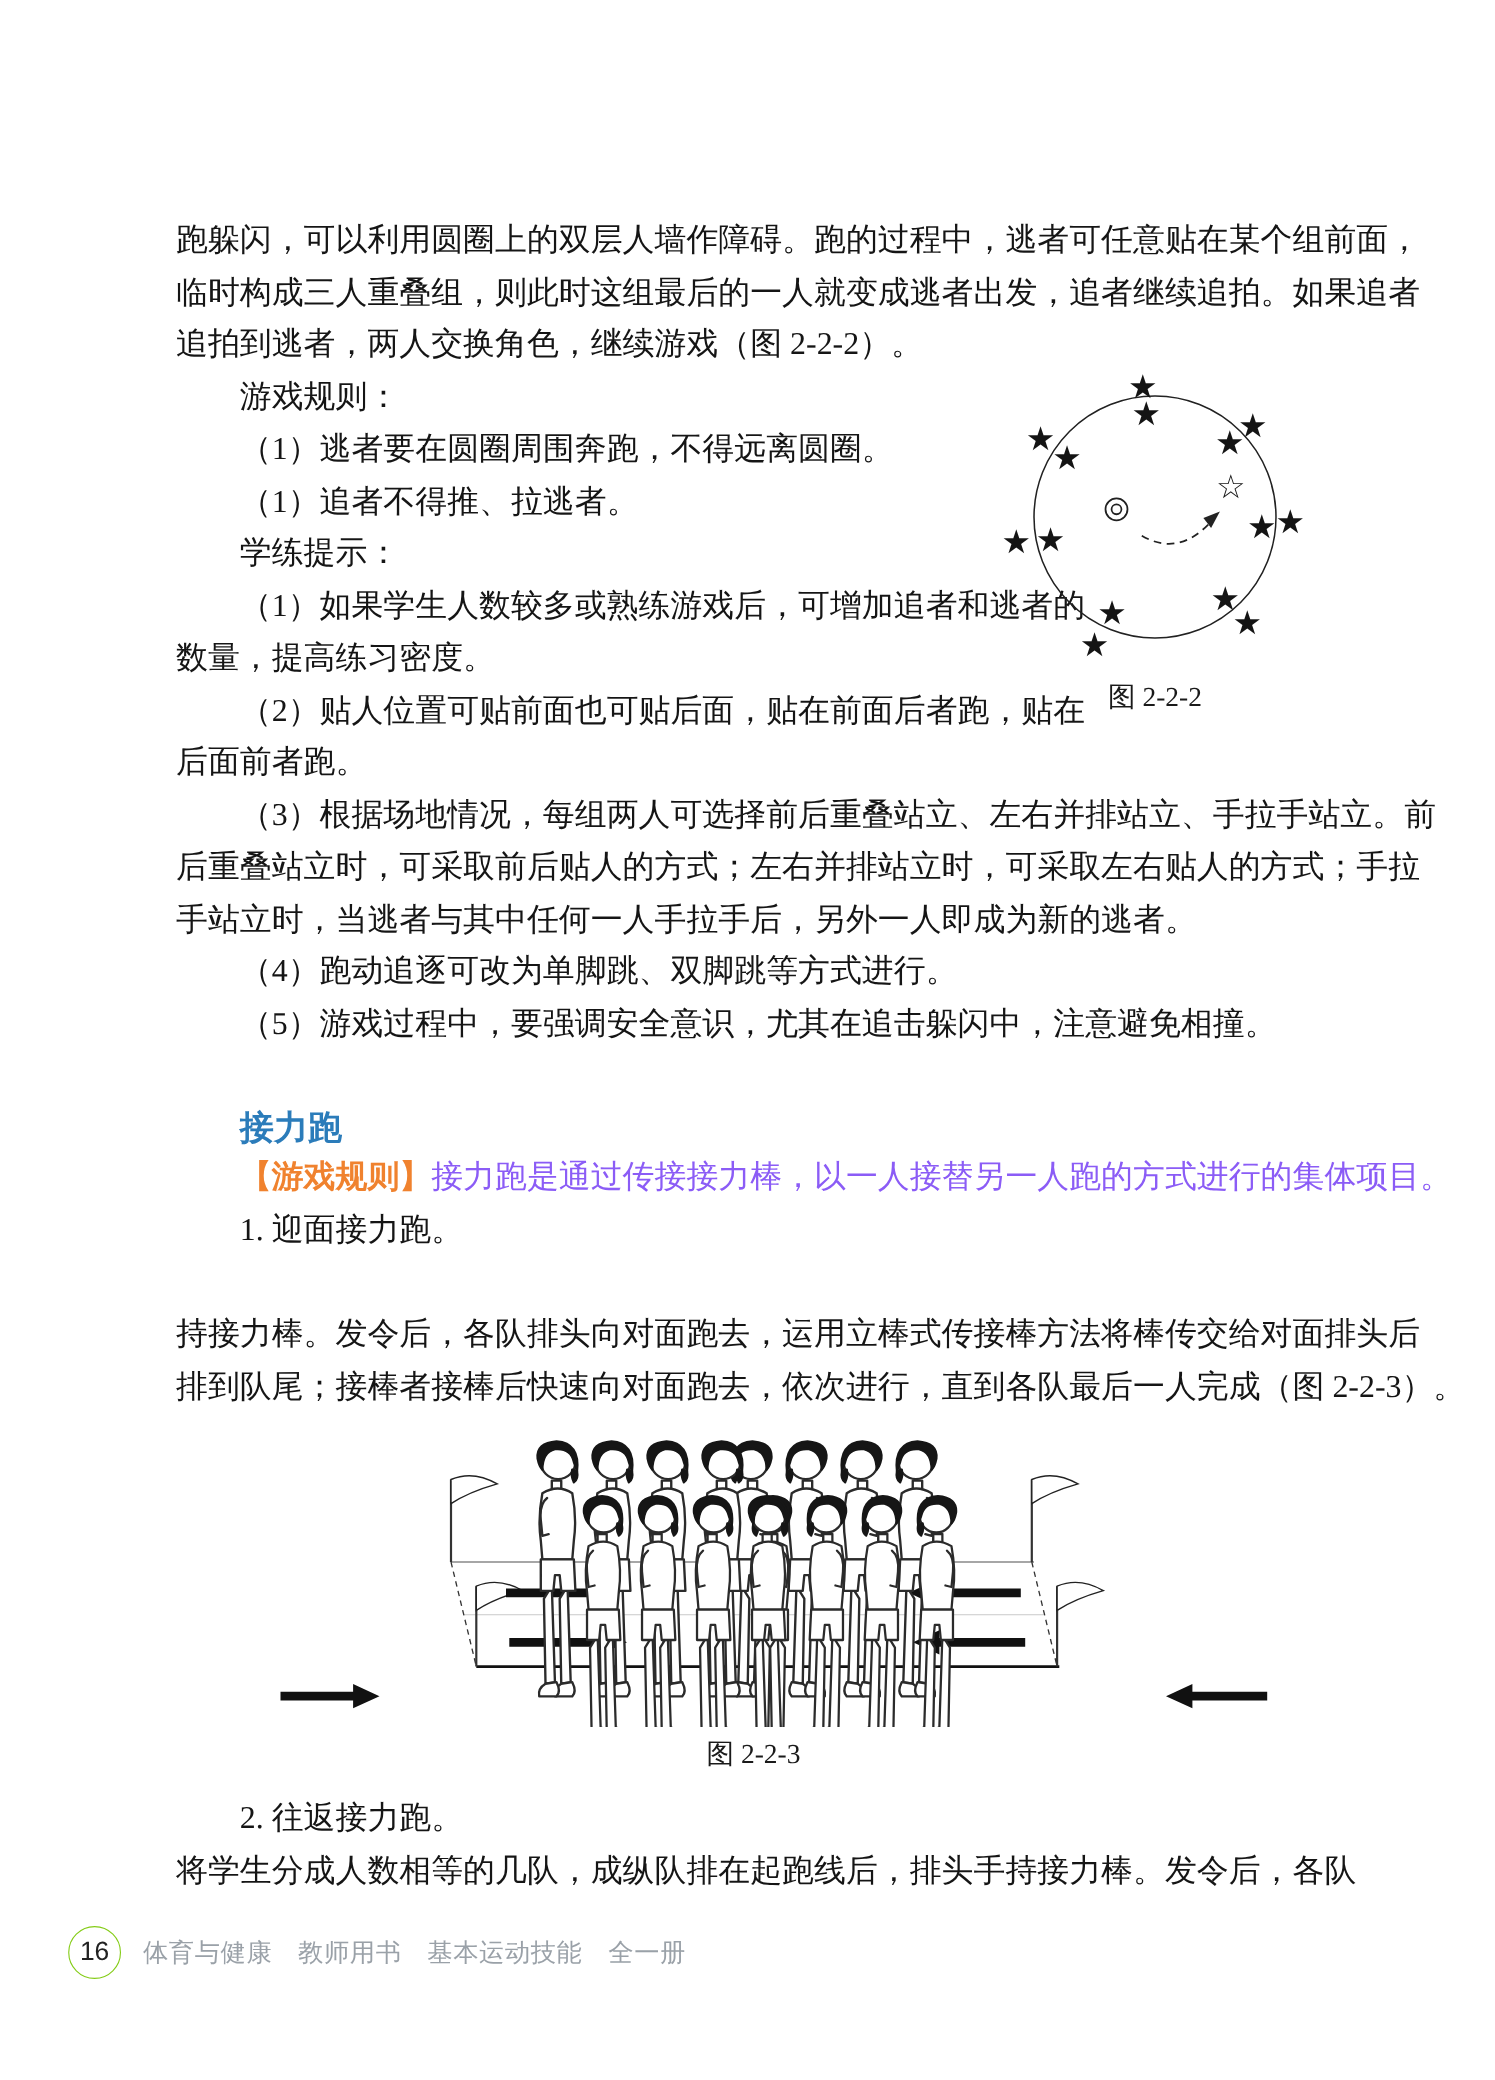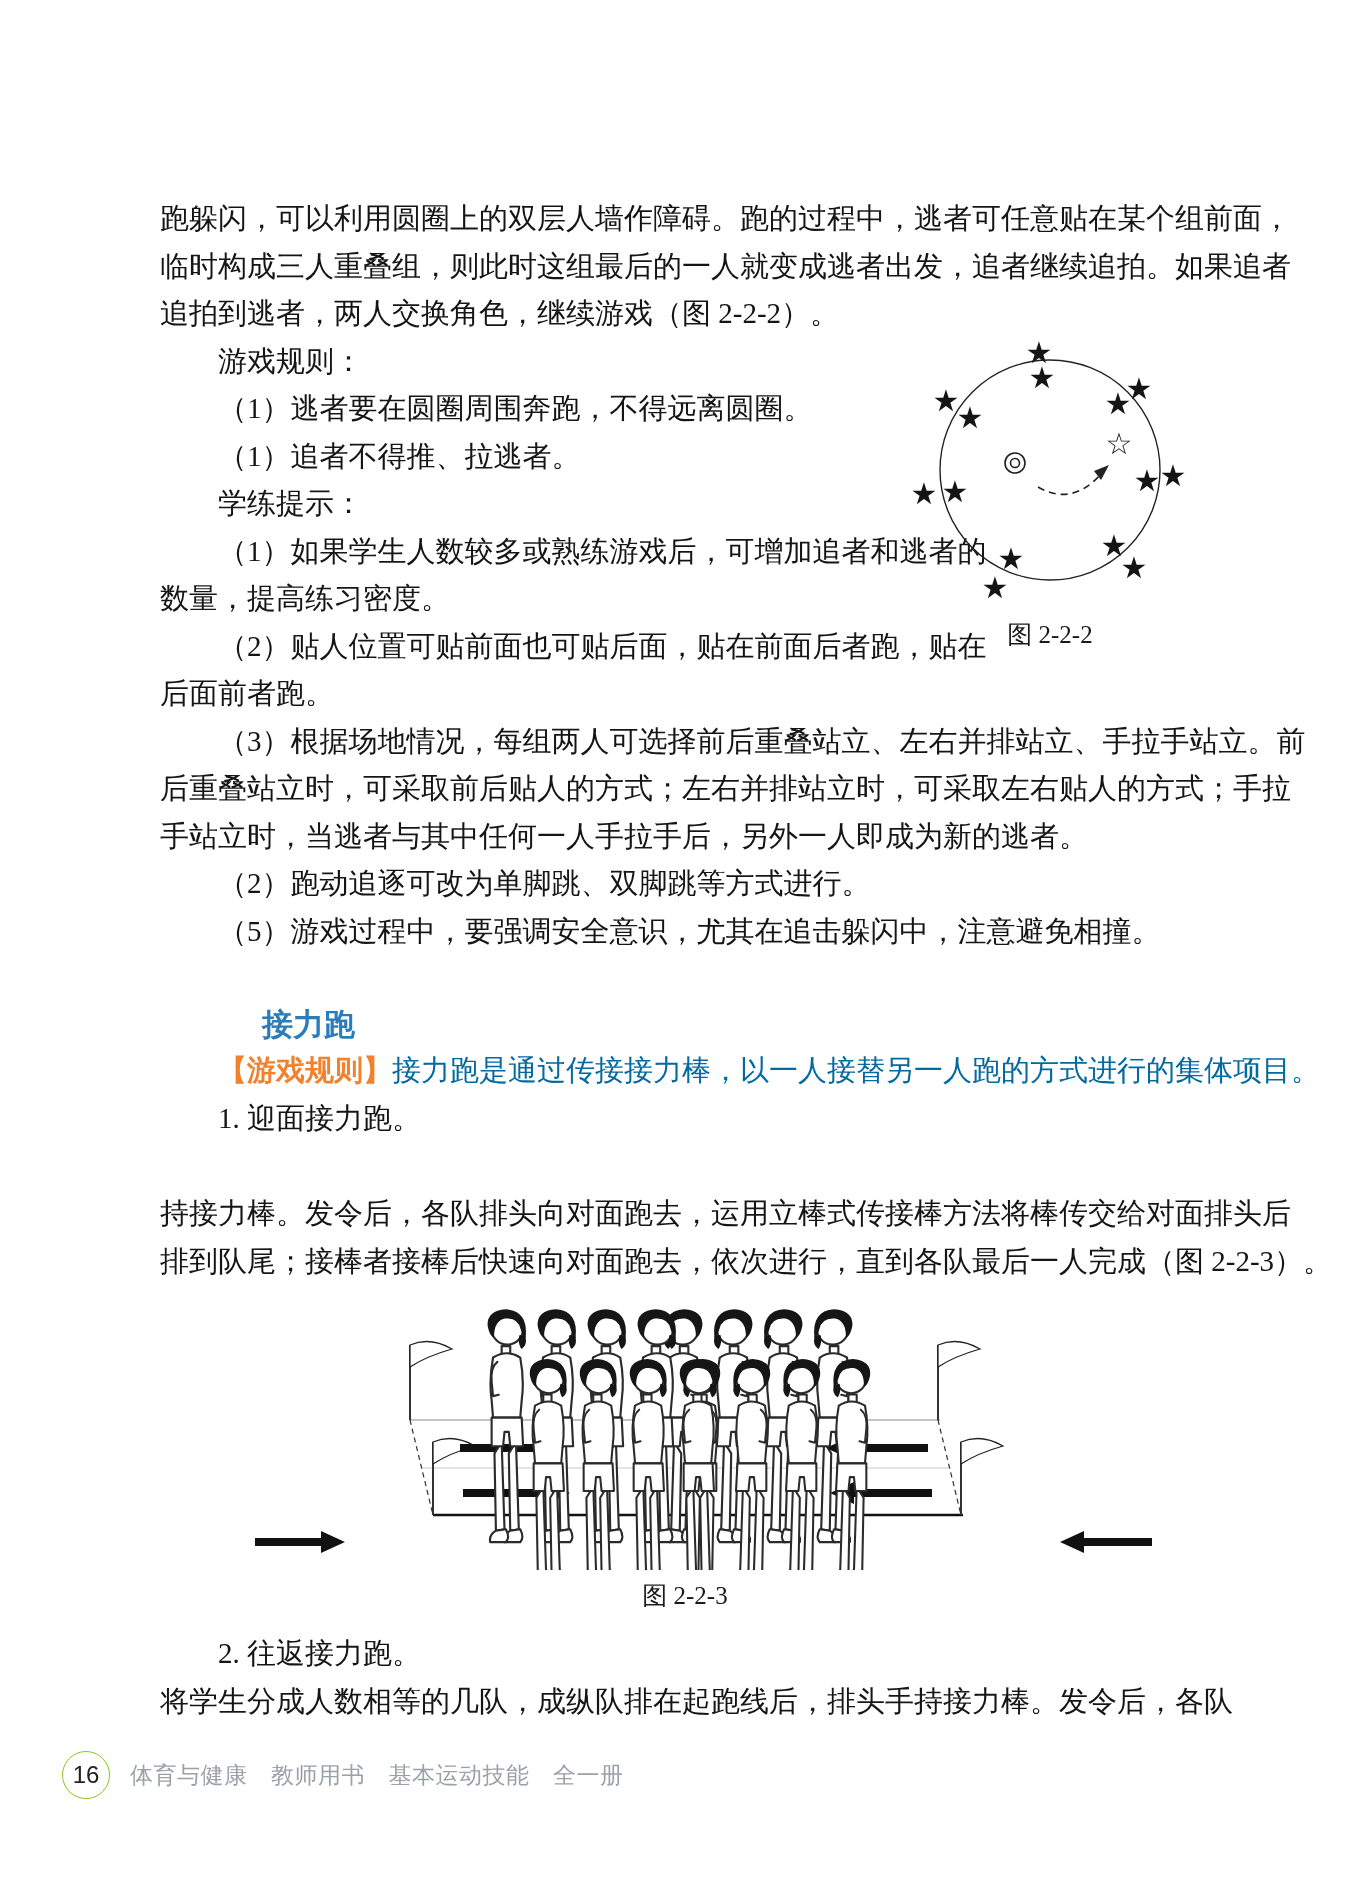--- a/index.html
+++ b/index.html
@@ -1,21 +1,21 @@
 <!DOCTYPE html>
 <html><head>
 <meta charset="utf-8">
 <style>
   html,body{margin:0;padding:0;background:#ffffff;}
   .page{position:relative;width:1359px;height:1891px;background:#fff;overflow:hidden;}
   .ln{position:absolute;font:29px/1.2 "Liberation Serif","DejaVu Serif",serif;color:#151515;white-space:nowrap;}
-  .section-heading{position:absolute;font:bold 31px/1.2 "Liberation Sans","DejaVu Sans",sans-serif;color:#2b7cba;white-space:nowrap;margin-left:44px;}
+  .section-heading{position:absolute;font:bold 31px/1.2 "Liberation Sans","DejaVu Sans",sans-serif;color:#2b7cba;white-space:nowrap;}
   .method-line{position:absolute;white-space:nowrap;}
   .method-label{font:bold 29px/1.2 "Liberation Sans","DejaVu Sans",sans-serif;color:#f0822e;}
-  .method-text{font:29px/1.2 "Liberation Serif","DejaVu Serif",serif;color:#0369a1;margin-top:20px;}
+  .method-text{font:29px/1.2 "Liberation Serif","DejaVu Serif",serif;color:#8b5cf6;margin-top:20px;}
   .fig-caption{position:absolute;font:25px/1.2 "Liberation Serif","DejaVu Serif",serif;color:#1a1a1a;text-align:center;}
   .fig{position:absolute;}
   .st{font-family:"DejaVu Sans",sans-serif;font-size:30px;fill:#141414;text-anchor:middle;dominant-baseline:central;}
   .footer-circle{position:absolute;left:62px;top:1751px;width:48px;height:48px;border:1px solid #84cc16;
     border-radius:50%;display:flex;align-items:center;justify-content:center;box-sizing:border-box;
     font:24px "Liberation Sans","DejaVu Sans",sans-serif;color:#222;}
   .footer-text{position:absolute;left:130px;top:1762px;font:23px/1.2 "Liberation Sans","DejaVu Sans",sans-serif;
     color:#9aa1a8;letter-spacing:.5px;white-space:nowrap;text-align:right;}
 </style>
 </head>
@@ -30,21 +30,21 @@
   <div class="ln" style="top:391px;left:218px">（1）逃者要在圆圈周围奔跑，不得远离圆圈。</div>
   <div class="ln" style="top:439px;left:218px">（1）追者不得推、拉逃者。</div>
   <div class="ln" style="top:486px;left:218px">学练提示：</div>
   <div class="ln" style="top:534px;left:218px">（1）如果学生人数较多或熟练游戏后，可增加追者和逃者的</div>
   <div class="ln" style="top:581px;left:160px">数量，提高练习密度。</div>
   <div class="ln" style="top:629px;left:218px">（2）贴人位置可贴前面也可贴后面，贴在前面后者跑，贴在</div>
   <div class="ln" style="top:676px;left:160px">后面前者跑。</div>
   <div class="ln" style="top:724px;left:218px">（3）根据场地情况，每组两人可选择前后重叠站立、左右并排站立、手拉手站立。前</div>
   <div class="ln" style="top:819px;left:160px">手站立时，当逃者与其中任何一人手拉手后，另外一人即成为新的逃者。</div>
   <div class="ln" style="top:771px;left:160px">后重叠站立时，可采取前后贴人的方式；左右并排站立时，可采取左右贴人的方式；手拉</div>
-  <div class="ln" style="top:866px;left:218px">（2）跑动追逐可改为单脚跳、双脚跳等方式进行。</div>
+  <div class="ln" style="top:866px;left:218px">（4）跑动追逐可改为单脚跳、双脚跳等方式进行。</div>
   <div class="ln" style="top:914px;left:218px">（5）游戏过程中，要强调安全意识，尤其在追击躲闪中，注意避免相撞。</div>
 
   <div class="section-heading" style="top:1006px;left:218px">接力跑</div>
 
   <div class="method-line" style="top:1053px;left:218px">
     <span class="method-label">【游戏规则】</span><span class="method-text">接力跑是通过传接接力棒，以一人接替另一人跑的方式进行的集体项目。</span>
   </div>
 
   <div class="ln" style="top:1101px;left:218px">1. 迎面接力跑。</div>
   <div class="ln" style="top:1196px;left:160px">持接力棒。发令后，各队排头向对面跑去，运用立棒式传接棒方法将棒传交给对面排头后</div>

